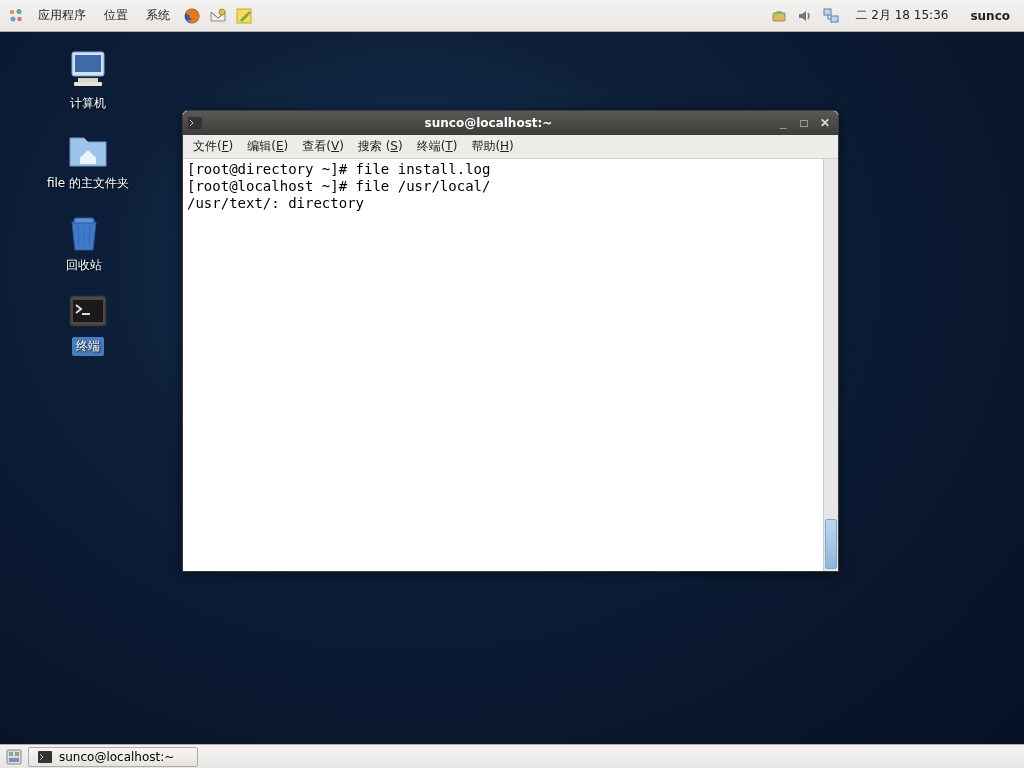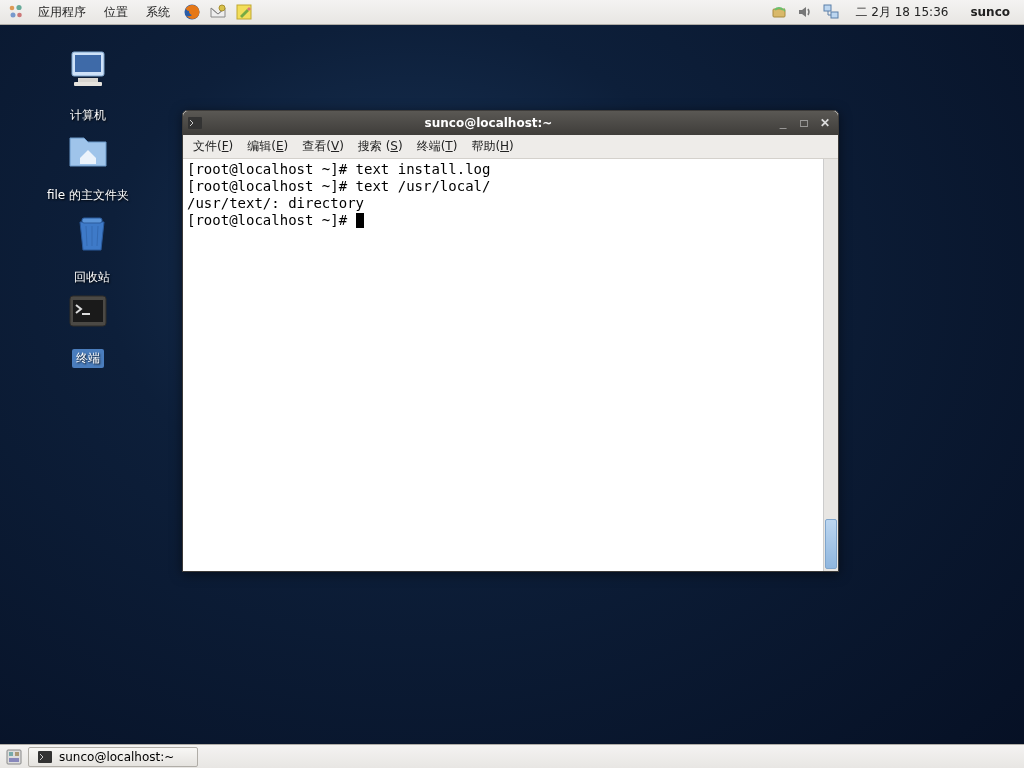--- a/index.html
+++ b/index.html
@@ -6,21 +6,21 @@
 body {
   width: 1024px; height: 768px;
   font-family: "DejaVu Sans", sans-serif;
   font-size: 12px;
   background: radial-gradient(ellipse at 40% 35%, #1a3558 0%, #0d1f3a 35%, #061024 100%);
   position: relative; overflow: hidden;
 }
 
 
 .panel-top {
-  position: absolute; top: 0; left: 0; right: 0; height: 25px;
+  position: absolute; top: 0; left: 0; right: 0; height: 32px;
   background: linear-gradient(#f4f3f2, #e8e6e3);
   border-bottom: 1px solid #b0ada7;
   display: flex; align-items: center; padding: 4px 4px; gap: 2px;
   color: #222;
 }
 .panel-top .menu { padding: 3px 8px; cursor: default; }
 .panel-top .sys-icon { width: 20px; height: 20px; display:flex;align-items:center;justify-content:center; margin: 0 2px; }
 .panel-spacer { flex: 1; }
 .clock { padding: 0 10px; }
 .user { padding: 0 10px; font-weight: bold; }
@@ -38,21 +38,21 @@
   padding: 2px 8px; height: 20px;
   background: linear-gradient(#f8f7f5,#e5e3df);
   border: 1px solid #b0ada7; border-radius: 2px;
   min-width: 170px;
 }
 .show-desktop { width:20px;height:20px;display:flex;align-items:center;justify-content:center; }
 
 
 .dicon {
   position: absolute; width: 120px;
-  display:flex;flex-direction:column;align-items:center; gap:13px;
+  display:flex;flex-direction:column;align-items:center; gap:1px;
   color:#fff; text-shadow:1px 1px 2px #000; font-size:12px; text-align:center;
 }
 .dicon .pic { width:48px; height:48px; display:flex;align-items:center;justify-content:center; }
 .dicon.selected .lbl { background:#4a7dbd; border-radius:2px; padding:1px 4px; }
 
 
 .window {
   position:absolute; left:182px; top:110px; width:657px; height:462px;
   border:1px solid #3d3b39; border-radius:5px 5px 0 0;
   background:#fff; box-shadow:0 2px 12px rgba(0,0,0,.5);
@@ -164,21 +164,21 @@
 </div>
 <div class="dicon" style="left:28px;top:126px">
   <span class="pic">
     <svg width="48" height="48" viewBox="0 0 48 48">
         <path d="M6 16 L6 40 L42 40 L42 16 L24 16 L20 12 L6 12 Z" fill="#9fc4ea" stroke="#6b98c8"></path>
         <path d="M16 32 L24 24 L32 32 L32 38 L16 38 Z" fill="#fff" opacity=".8"></path>
       </svg>
   </span>
   <span class="lbl">file 的主文件夹</span>
 </div>
-<div class="dicon" style="left:32px;top:208px">
+<div class="dicon" style="left:24px;top:208px">
   <span class="pic">
     <svg width="48" height="48" viewBox="0 0 48 48">
         <path d="M12 14 L36 14 L33 42 L15 42 Z" fill="#3e7ac8" stroke="#2a5a9c"></path>
         <rect x="14" y="10" width="20" height="5" rx="2" fill="#5a94d8" stroke="#2a5a9c"></rect>
         <path d="M18 18 L19 38 M24 18 L24 38 M30 18 L29 38" stroke="#2a5a9c" opacity=".5"></path>
       </svg>
   </span>
   <span class="lbl">回收站</span>
 </div>
 <div class="dicon selected" style="left:28px;top:288px">
@@ -210,21 +210,21 @@
   </div>
   <div class="menubar">
     <span class="m"><span>文件</span>(<u>F</u>)</span>
     <span class="m"><span>编辑</span>(<u>E</u>)</span>
     <span class="m"><span>查看</span>(<u>V</u>)</span>
     <span class="m"><span>搜索</span> (<u>S</u>)</span>
     <span class="m"><span>终端</span>(<u>T</u>)</span>
     <span class="m"><span>帮助</span>(<u>H</u>)</span>
   </div>
   <div class="term-body">
-    <div class="term-text" id="term"><div>[root@localhost ~]# text install.log</div><div>[root@localhost ~]# text /usr/local/</div><div>/usr/text/: directory</div><div>[root@localhost ~]# <span class="cursor"></span></div></div>
+    <div class="term-text" id="term"><div>[root@directory ~]# file install.log</div><div>[root@localhost ~]# file /usr/local/</div><div>/usr/text/: directory</div></div>
     <div class="term-scroll">
         <div class="thumb"></div>
       </div>
   </div>
 </div>
 
 <div class="panel-bottom">
   <span class="show-desktop">
     <svg width="16" height="16" viewBox="0 0 16 16">
         <rect x="1" y="1" width="14" height="14" rx="1" fill="#ddd" stroke="#888"></rect>

